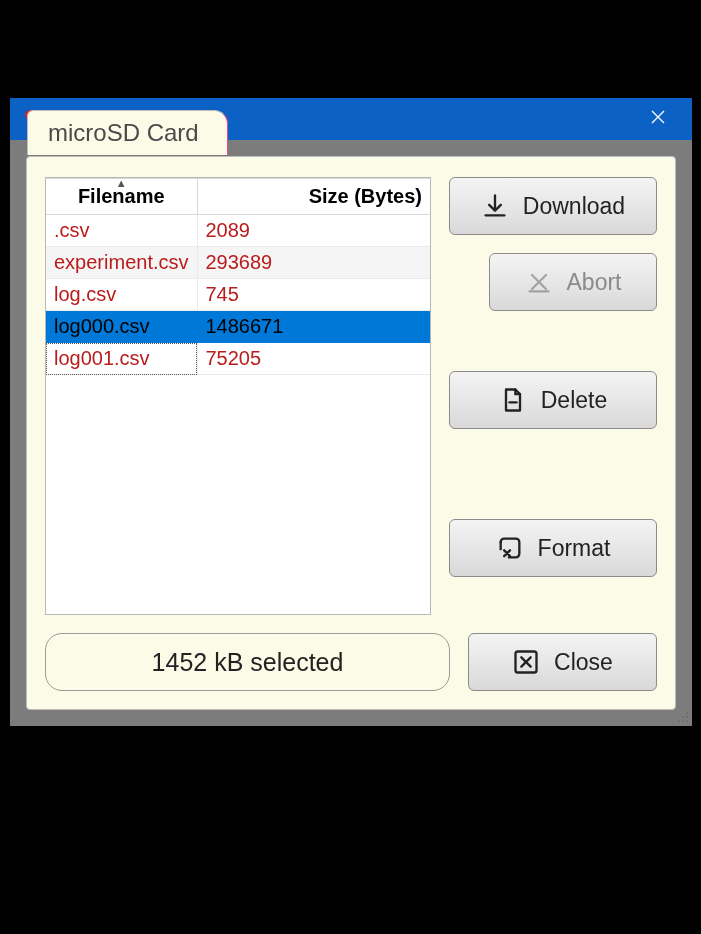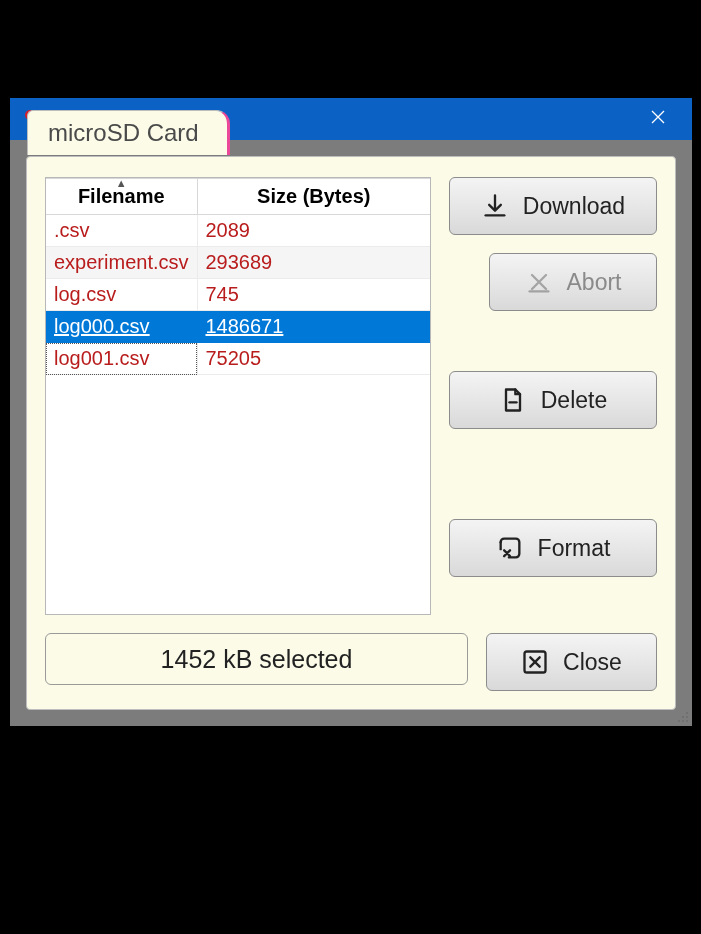--- a/index.html
+++ b/index.html
@@ -55,21 +55,21 @@
     .tab-label {
       position: absolute;
       top: -2px;
       left: 0px;
       background: #fbfbe8;
       padding: 8px 28px 8px 20px;
       font-size: 24px;
       color: #4a4a4a;
       border-top: 1px solid #bdbdbd;
       border-left: 1px solid #bdbdbd;
-      border-right: 3px solid #ec4899;
+      border-right: 1px solid #ec4899;
       border-top-left-radius: 6px;
       border-top-right-radius: 14px;
       transform: translateY(-100%);
     }
     .content-row {
       display: flex;
       gap: 18px;
     }
     .table-wrap {
       flex: 1;
@@ -78,38 +78,38 @@
       height: 438px;
       overflow: hidden;
     }
     table {
       width: 100%;
       border-collapse: collapse;
       font-size: 20px;
     }
     th {
       font-weight: bold;
-      text-align: center;
+      text-align: right;
       padding: 6px 8px;
       border: 1px solid #d8d8d8;
       position: relative;
       background: #fff;
     }
     th .sort { position:absolute; top:-2px; left:50%; transform:translateX(-50%); font-size:11px; color:#555;}
     th:first-child { border-left: none; text-align: center; }
     th:last-child { border-right: none; }
     td {
       padding: 4px 8px;
       border: 1px solid #ebebeb;
       border-left: none;
       color: #b91c1c;
     }
     td:last-child { border-right: none; }
     tr.alt td { background: #f5f5f5; }
-    tr.selected td { background: #0078d7; color: #ffffff; border-color:#0078d7;text-decoration:underline;}
+    tr.selected td { background: #0078d7; color: #000000; border-color:#0078d7;}
     tr.focused td:first-child { outline: 1px dotted #555; outline-offset: -1px; }
     .col-name { width: 150px; }
     .buttons {
       width: 208px;
       display: flex;
       flex-direction: column;
     }
     .btn {
       height: 58px;
       background: linear-gradient(#f4f4f4, #d9d9d9);
@@ -129,24 +129,24 @@
     .gap-s { margin-top: 18px; margin-left: 40px; }
     .gap-m { margin-top: 60px; text-align: center; }
     .gap-l { margin-top: 90px; }
     .status-row {
       display: flex;
       gap: 18px;
       margin-top: 18px;
     }
     .status {
       flex: 1;
-      height: 52px;
+      height: 58px;
       background: #fbfbe8;
       border: 1px solid #9a9a9a;
-      border-radius: 6px;
+      border-radius: 17px;
       display: flex;
       align-items: center;
       justify-content: center;
       font-size: 25px;
       color: #222;
     }
     .resize-grip {
       position: absolute;
       right: 2px;
       bottom: 2px;
@@ -247,21 +247,21 @@
               </svg>
             <span>Format</span>
           </div>
         </div>
       </div>
 
       <div class="status-row">
         <div class="status">
            <span>1452 kB selected</span>
         </div>
-        <div class="btn" style="width:171px">
+        <div class="btn" style="width:189px">
           <svg viewBox="0 0 24 24" fill="none" stroke="#222" stroke-width="2" stroke-linecap="round" stroke-linejoin="round">
               <rect x="3" y="3" width="18" height="18" rx="2"></rect>
               <path d="M8 8 l8 8 M16 8 l-8 8"></path>
             </svg>
           <span>Close</span>
         </div>
       </div>
     </div>
     <svg class="resize-grip" viewBox="0 0 12 12">
         <g fill="#666">

